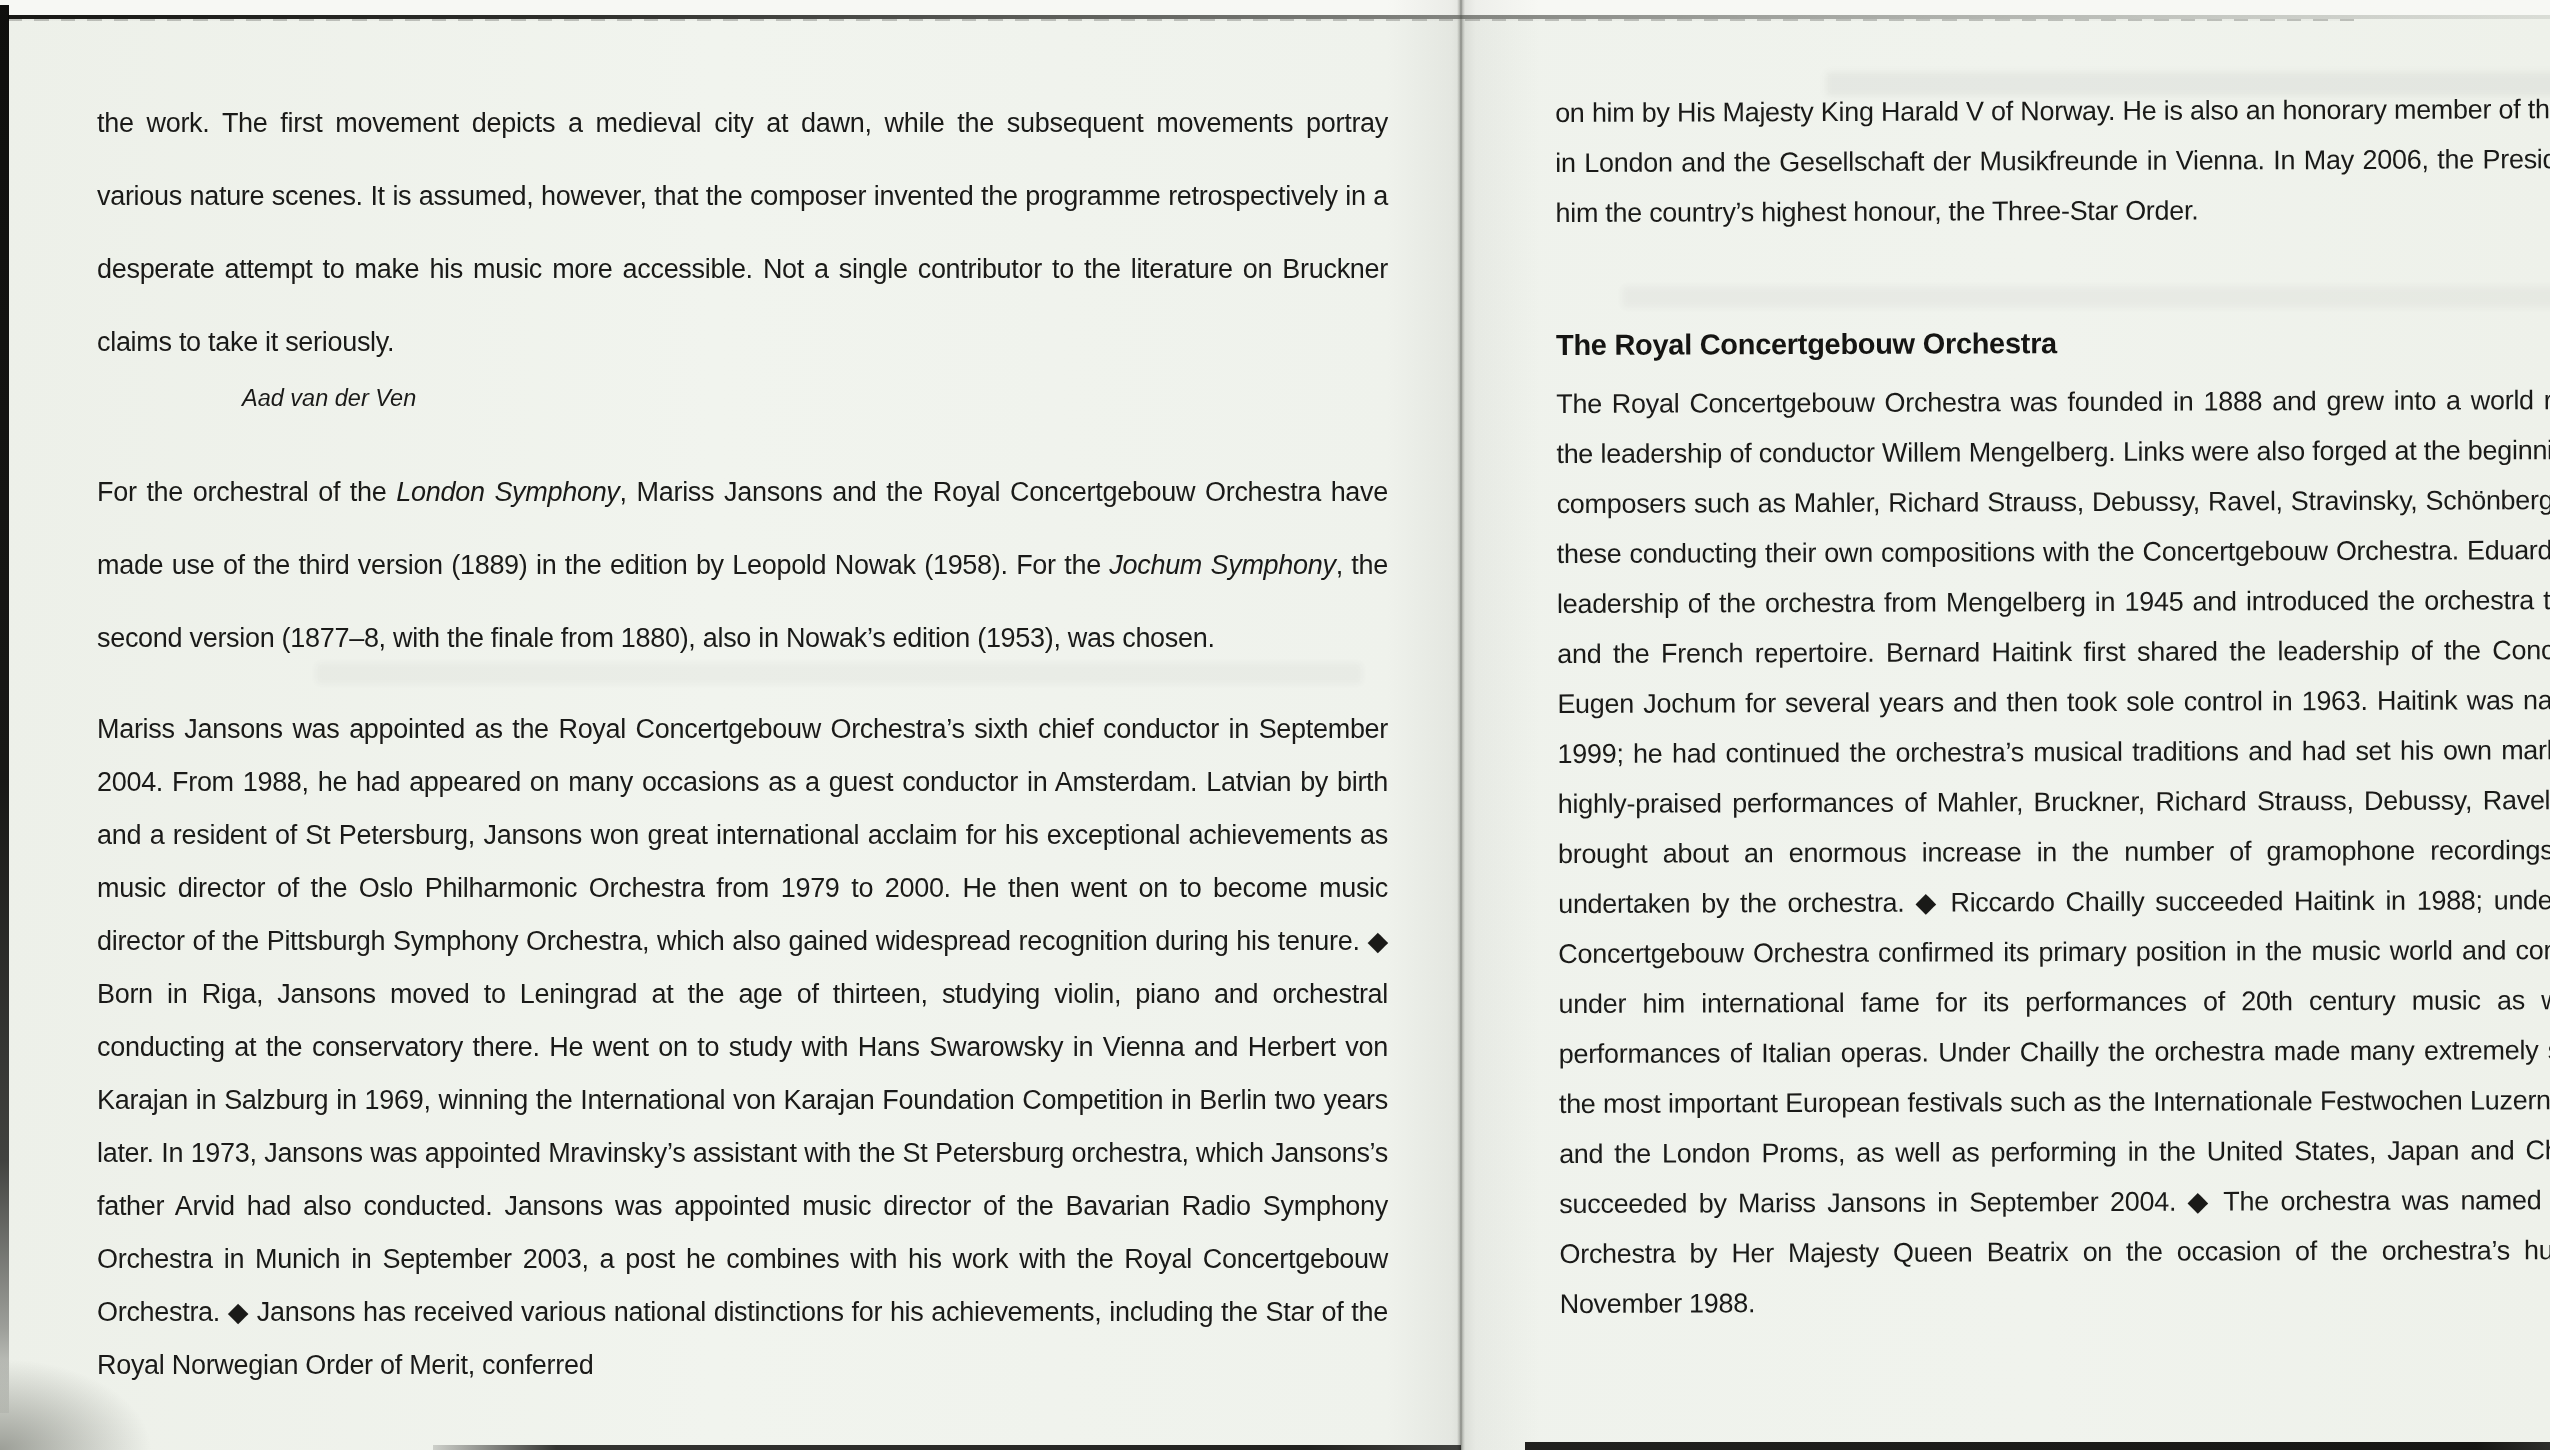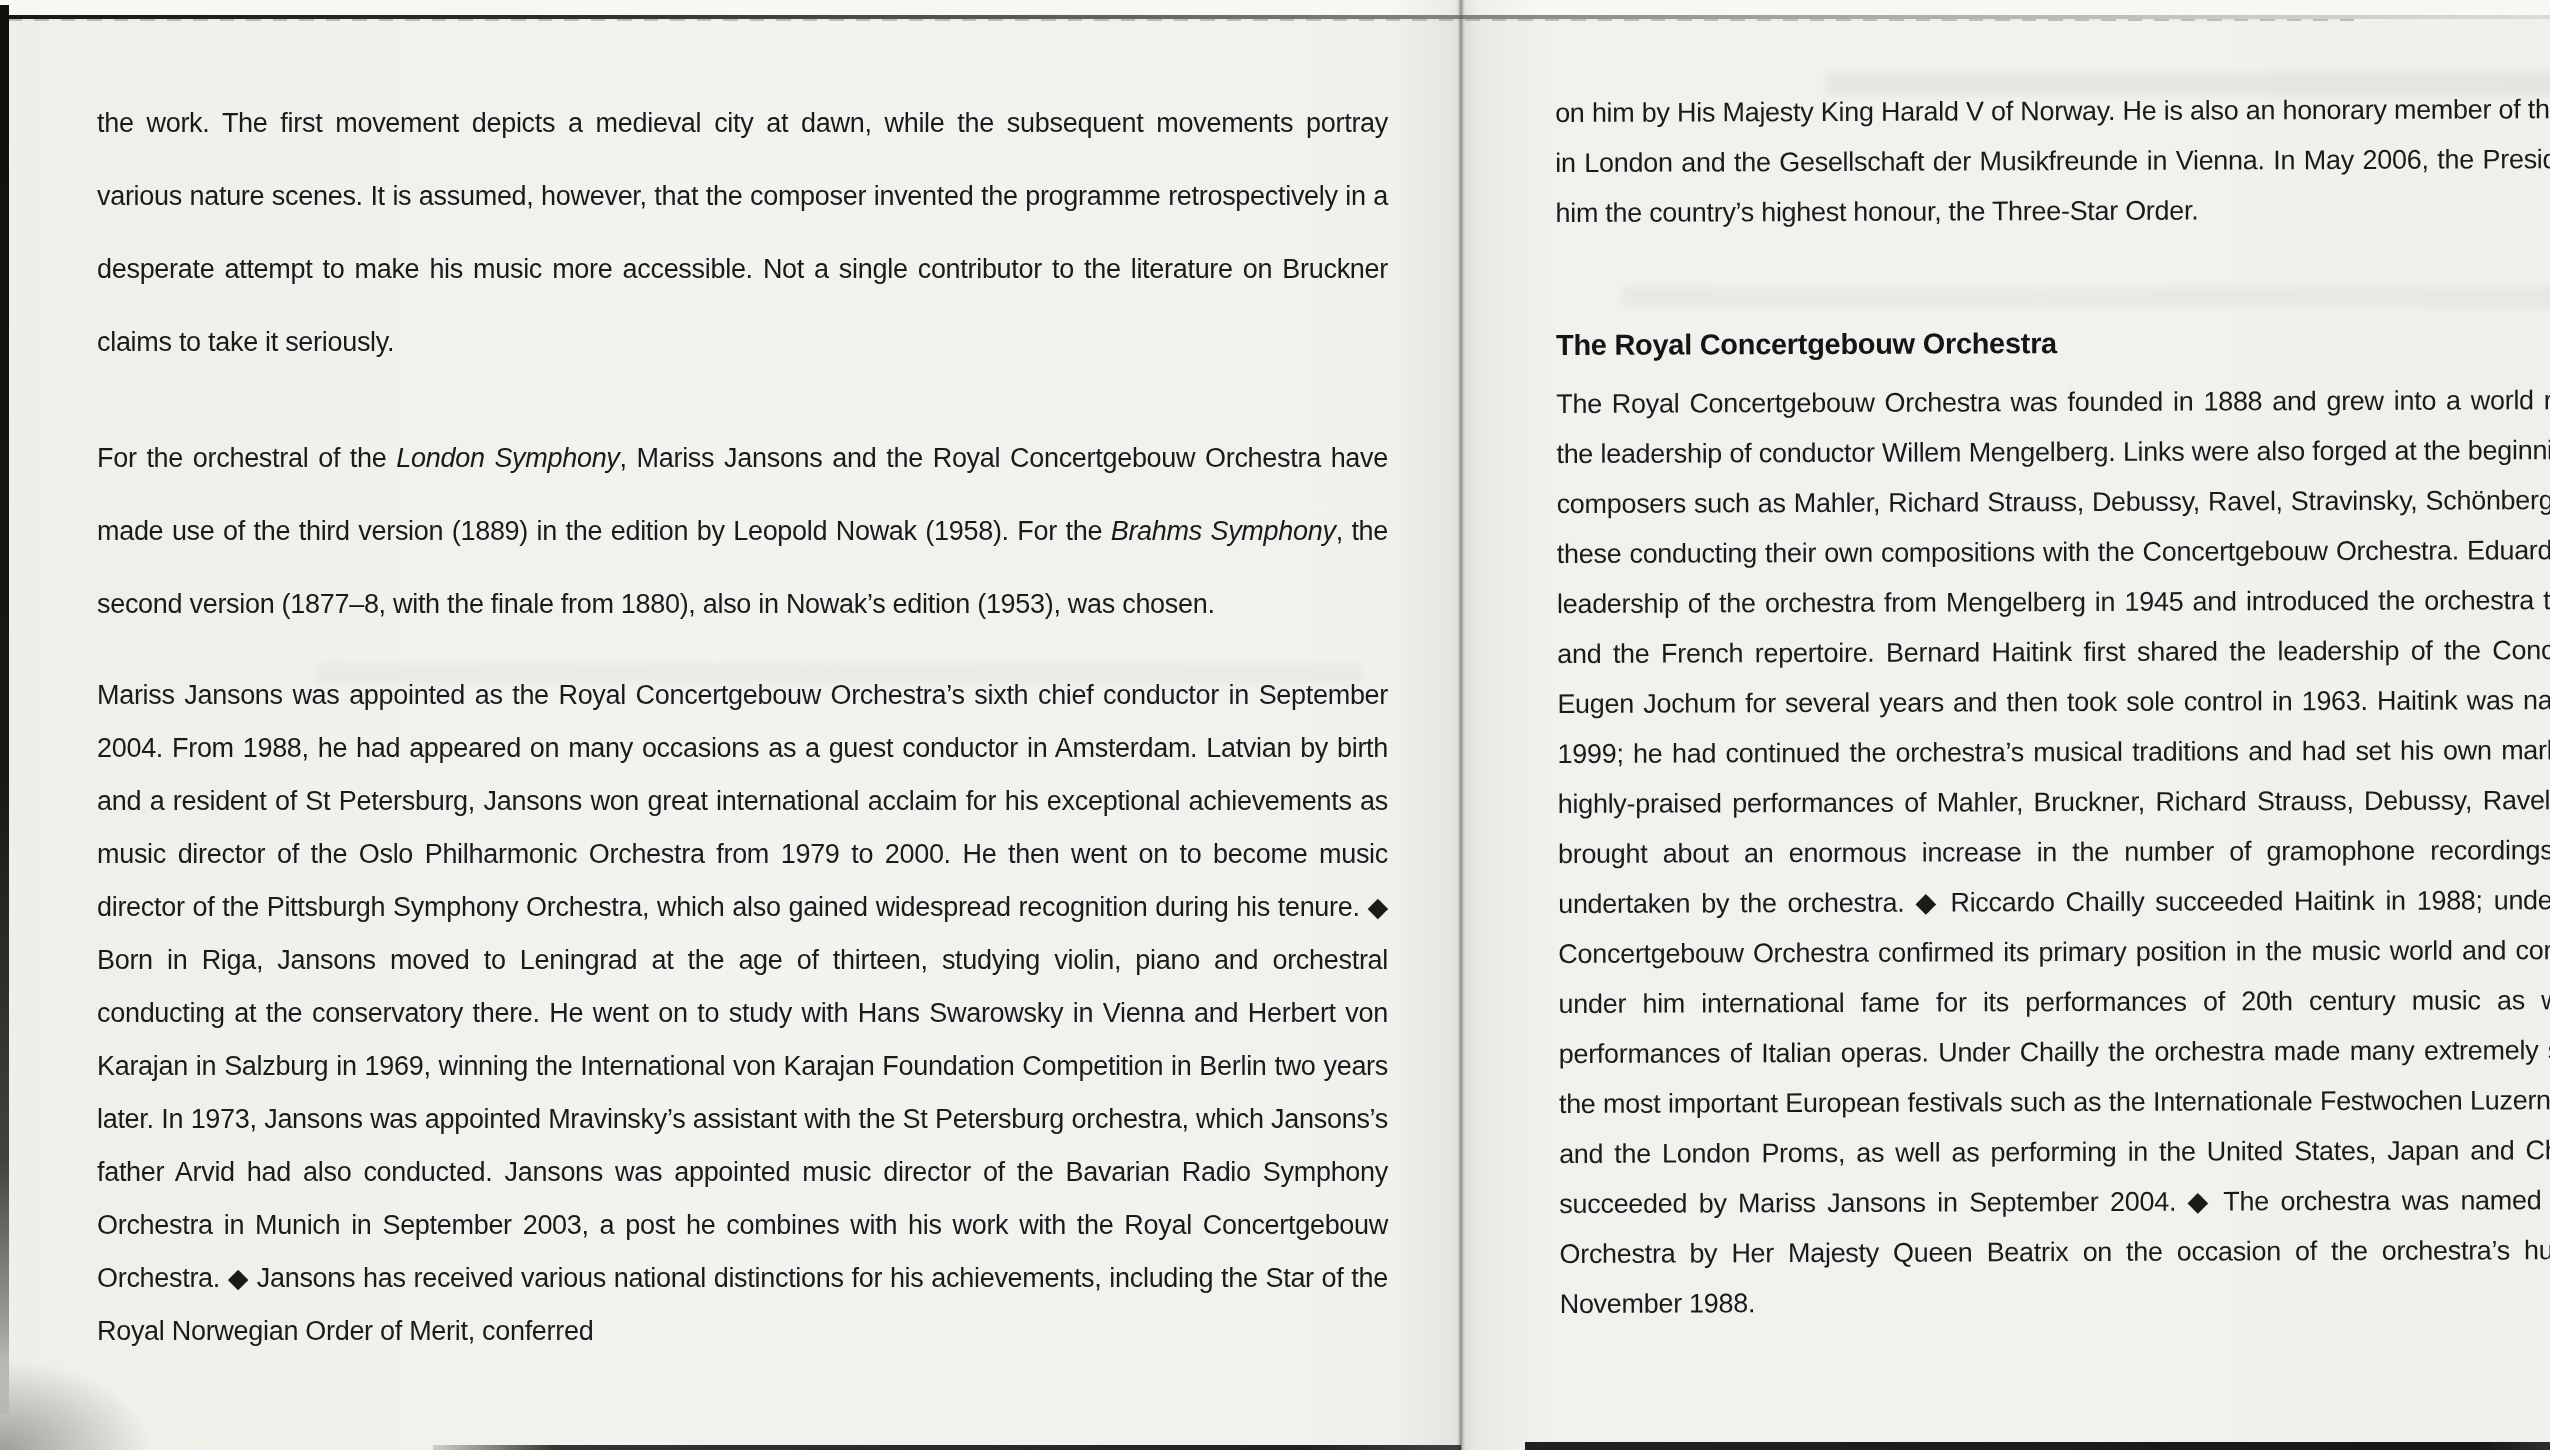--- a/index.html
+++ b/index.html
@@ -113,22 +113,23 @@
   <div class="gutter-line"></div>
   <div class="scan-bottom-left-bar"></div>
   <div class="scan-bottom-right-bar"></div>
   <div class="corner-smudge"></div>
   <div class="ghost g1"></div>
   <div class="ghost g2"></div>
   <div class="ghost g3"></div>
 
   <div class="col col-left">
     <p class="body">the work. The first movement depicts a medieval city at dawn, while the subsequent movements portray various nature scenes. It is assumed, however, that the composer invented the programme retrospectively in a desperate attempt to make his music more accessible. Not a single contributor to the literature on Bruckner claims to take it seriously.</p>
+    <p class="byline">Aad van der Ven</p>
     <p class="body edition">
-      <span>For the orchestral of the </span><span class="it">London Symphony</span><span>, Mariss Jansons and the Royal Concertgebouw Orchestra have made use of the third version (1889) in the edition by Leopold Nowak (1958). For the </span><span class="it">Brahms Symphony</span><span>, the second version (1877–8, with the finale from 1880), also in Nowak’s edition (1953), was chosen.</span>
+      <span>For the orchestral of the </span><span class="it">London Symphony</span><span>, Mariss Jansons and the Royal Concertgebouw Orchestra have made use of the third version (1889) in the edition by Leopold Nowak (1958). For the </span><span class="it">Jochum Symphony</span><span>, the second version (1877–8, with the finale from 1880), also in Nowak’s edition (1953), was chosen.</span>
     </p>
     <p class="body bio">Mariss Jansons was appointed as the Royal Concertgebouw Orchestra’s sixth chief conductor in September 2004. From 1988, he had appeared on many occasions as a guest conductor in Amsterdam. Latvian by birth and a resident of St Petersburg, Jansons won great international acclaim for his exceptional achievements as music director of the Oslo Philharmonic Orchestra from 1979 to 2000. He then went on to become music director of the Pittsburgh Symphony Orchestra, which also gained widespread recognition during his tenure. ◆ Born in Riga, Jansons moved to Leningrad at the age of thirteen, studying violin, piano and orchestral conducting at the conservatory there. He went on to study with Hans Swarowsky in Vienna and Herbert von Karajan in Salzburg in 1969, winning the International von Karajan Foundation Competition in Berlin two years later. In 1973, Jansons was appointed Mravinsky’s assistant with the St Petersburg orchestra, which Jansons’s father Arvid had also conducted. Jansons was appointed music director of the Bavarian Radio Symphony Orchestra in Munich in September 2003, a post he combines with his work with the Royal Concertgebouw Orchestra. ◆ Jansons has received various national distinctions for his achievements, including the Star of the Royal Norwegian Order of Merit, conferred</p>
   </div>
 
   <div class="col col-right">
     <p class="body">on him by His Majesty King Harald V of Norway. He is also an honorary member of the Royal Academy of Music in London and the Gesellschaft der Musikfreunde in Vienna. In May 2006, the President of Latvia conferred on him the country’s highest honour, the Three-Star Order.</p>
     <h2 class="heading">The Royal Concertgebouw Orchestra</h2>
     <div class="history-wrap">
       <p class="body">The Royal Concertgebouw Orchestra was founded in 1888 and grew into a world renowned ensemble under the leadership of conductor Willem Mengelberg. Links were also forged at the beginning of the 20th century with composers such as Mahler, Richard Strauss, Debussy, Ravel, Stravinsky, Schönberg and Hindemith, several of these conducting their own compositions with the Concertgebouw Orchestra. Eduard van Beinum took over the leadership of the orchestra from Mengelberg in 1945 and introduced the orchestra to his passion for Bruckner and the French repertoire. Bernard Haitink first shared the leadership of the Concertgebouw Orchestra with Eugen Jochum for several years and then took sole control in 1963. Haitink was named conductor laureate in 1999; he had continued the orchestra’s musical traditions and had set his own mark on the orchestra with his highly-praised performances of Mahler, Bruckner, Richard Strauss, Debussy, Ravel and Brahms. Haitink also brought about an enormous increase in the number of gramophone recordings made and foreign tours undertaken by the orchestra. ◆ Riccardo Chailly succeeded Haitink in 1988; under his leadership the Royal Concertgebouw Orchestra confirmed its primary position in the music world and continued to develop, gaining under him international fame for its performances of 20th century music as well as giving memorable performances of Italian operas. Under Chailly the orchestra made many extremely successful appearances at the most important European festivals such as the Internationale Festwochen Luzern, the Salzburger Festspiele and the London Proms, as well as performing in the United States, Japan and China. Riccardo Chailly was succeeded by Mariss Jansons in September 2004. ◆ The orchestra was named the Royal Concertgebouw Orchestra by Her Majesty Queen Beatrix on the occasion of the orchestra’s hundredth anniversary on 3 November 1988.</p>
 

